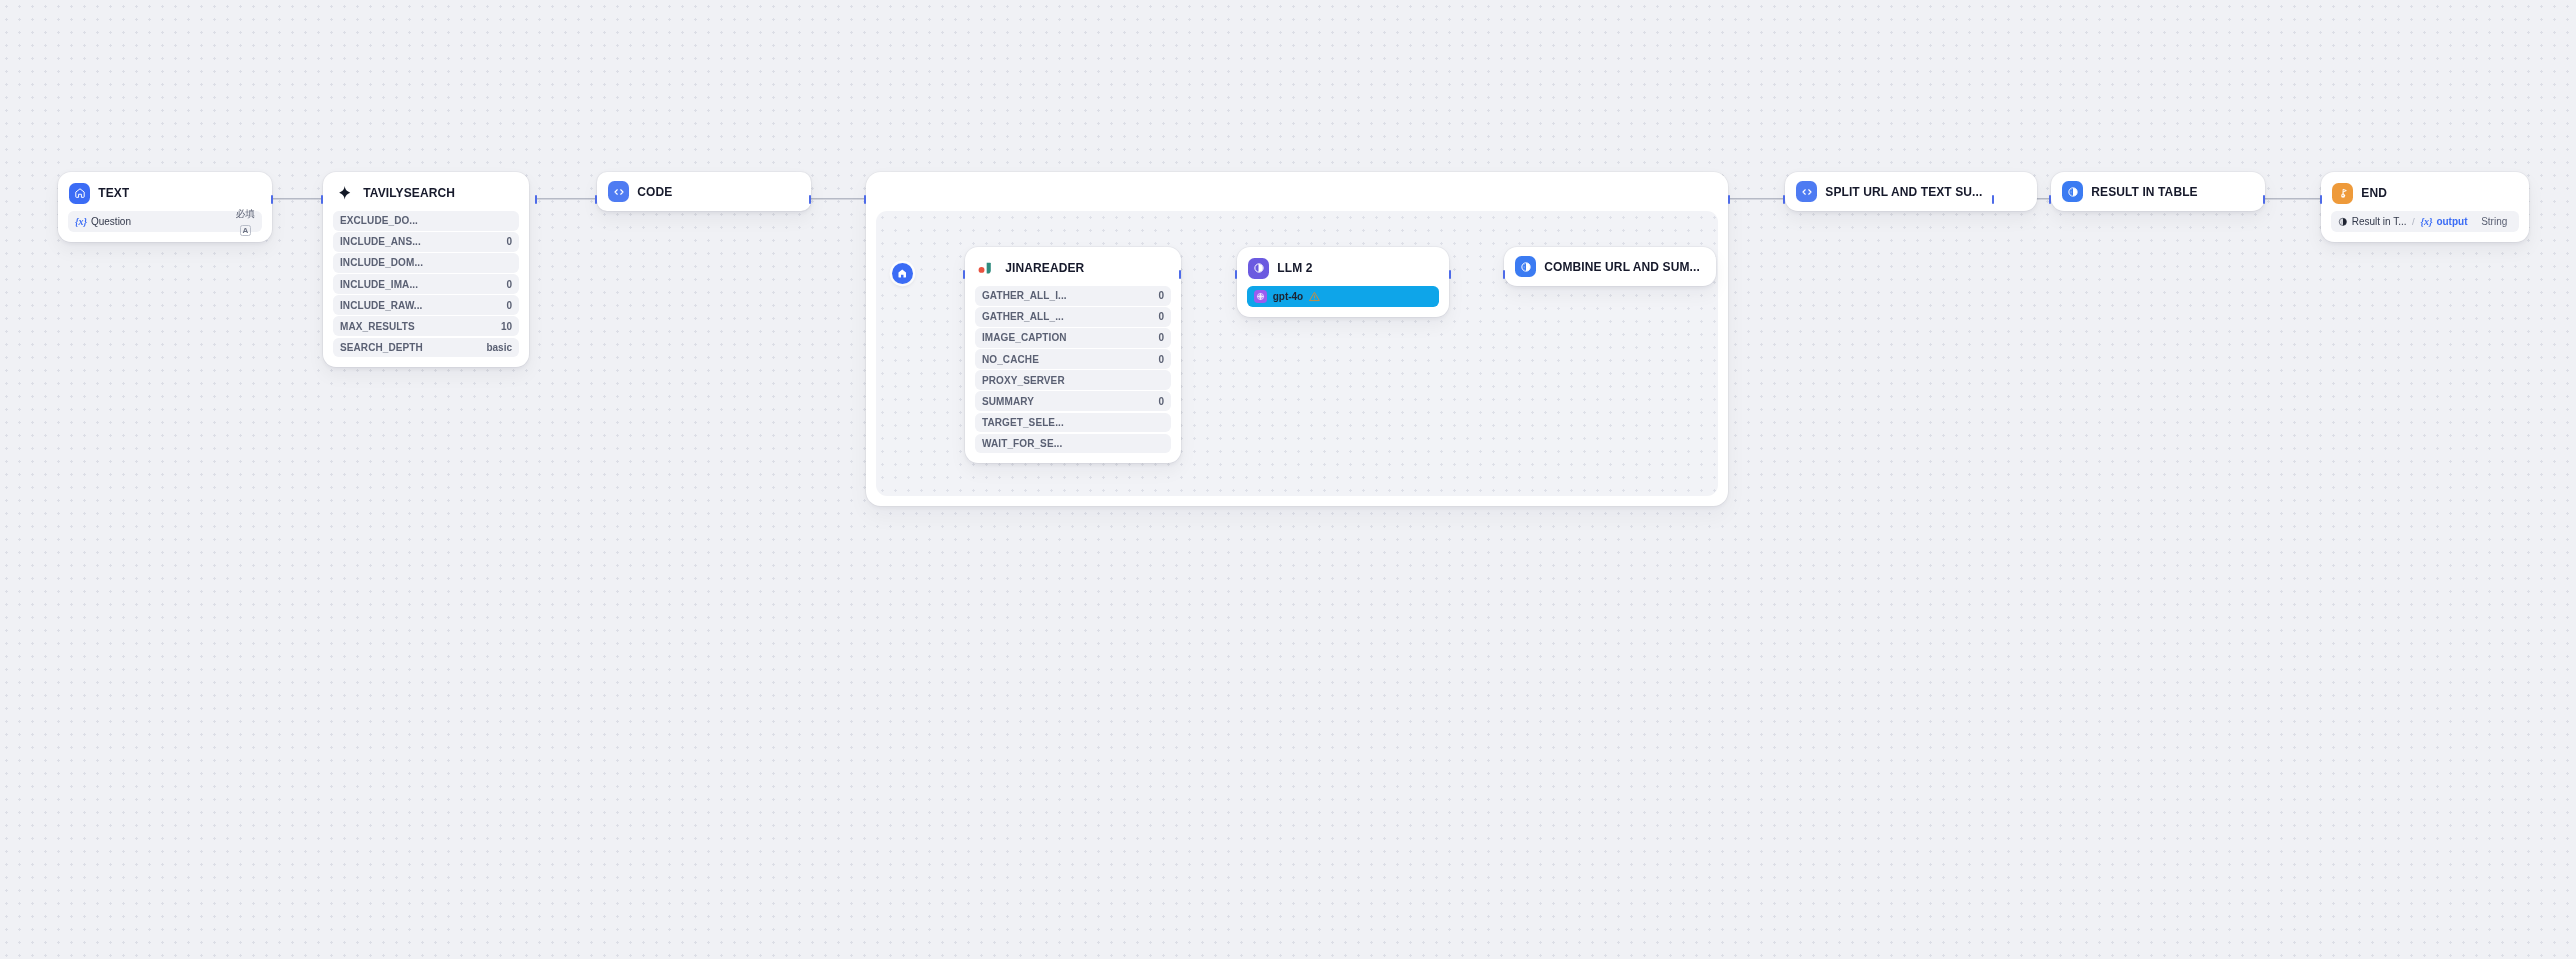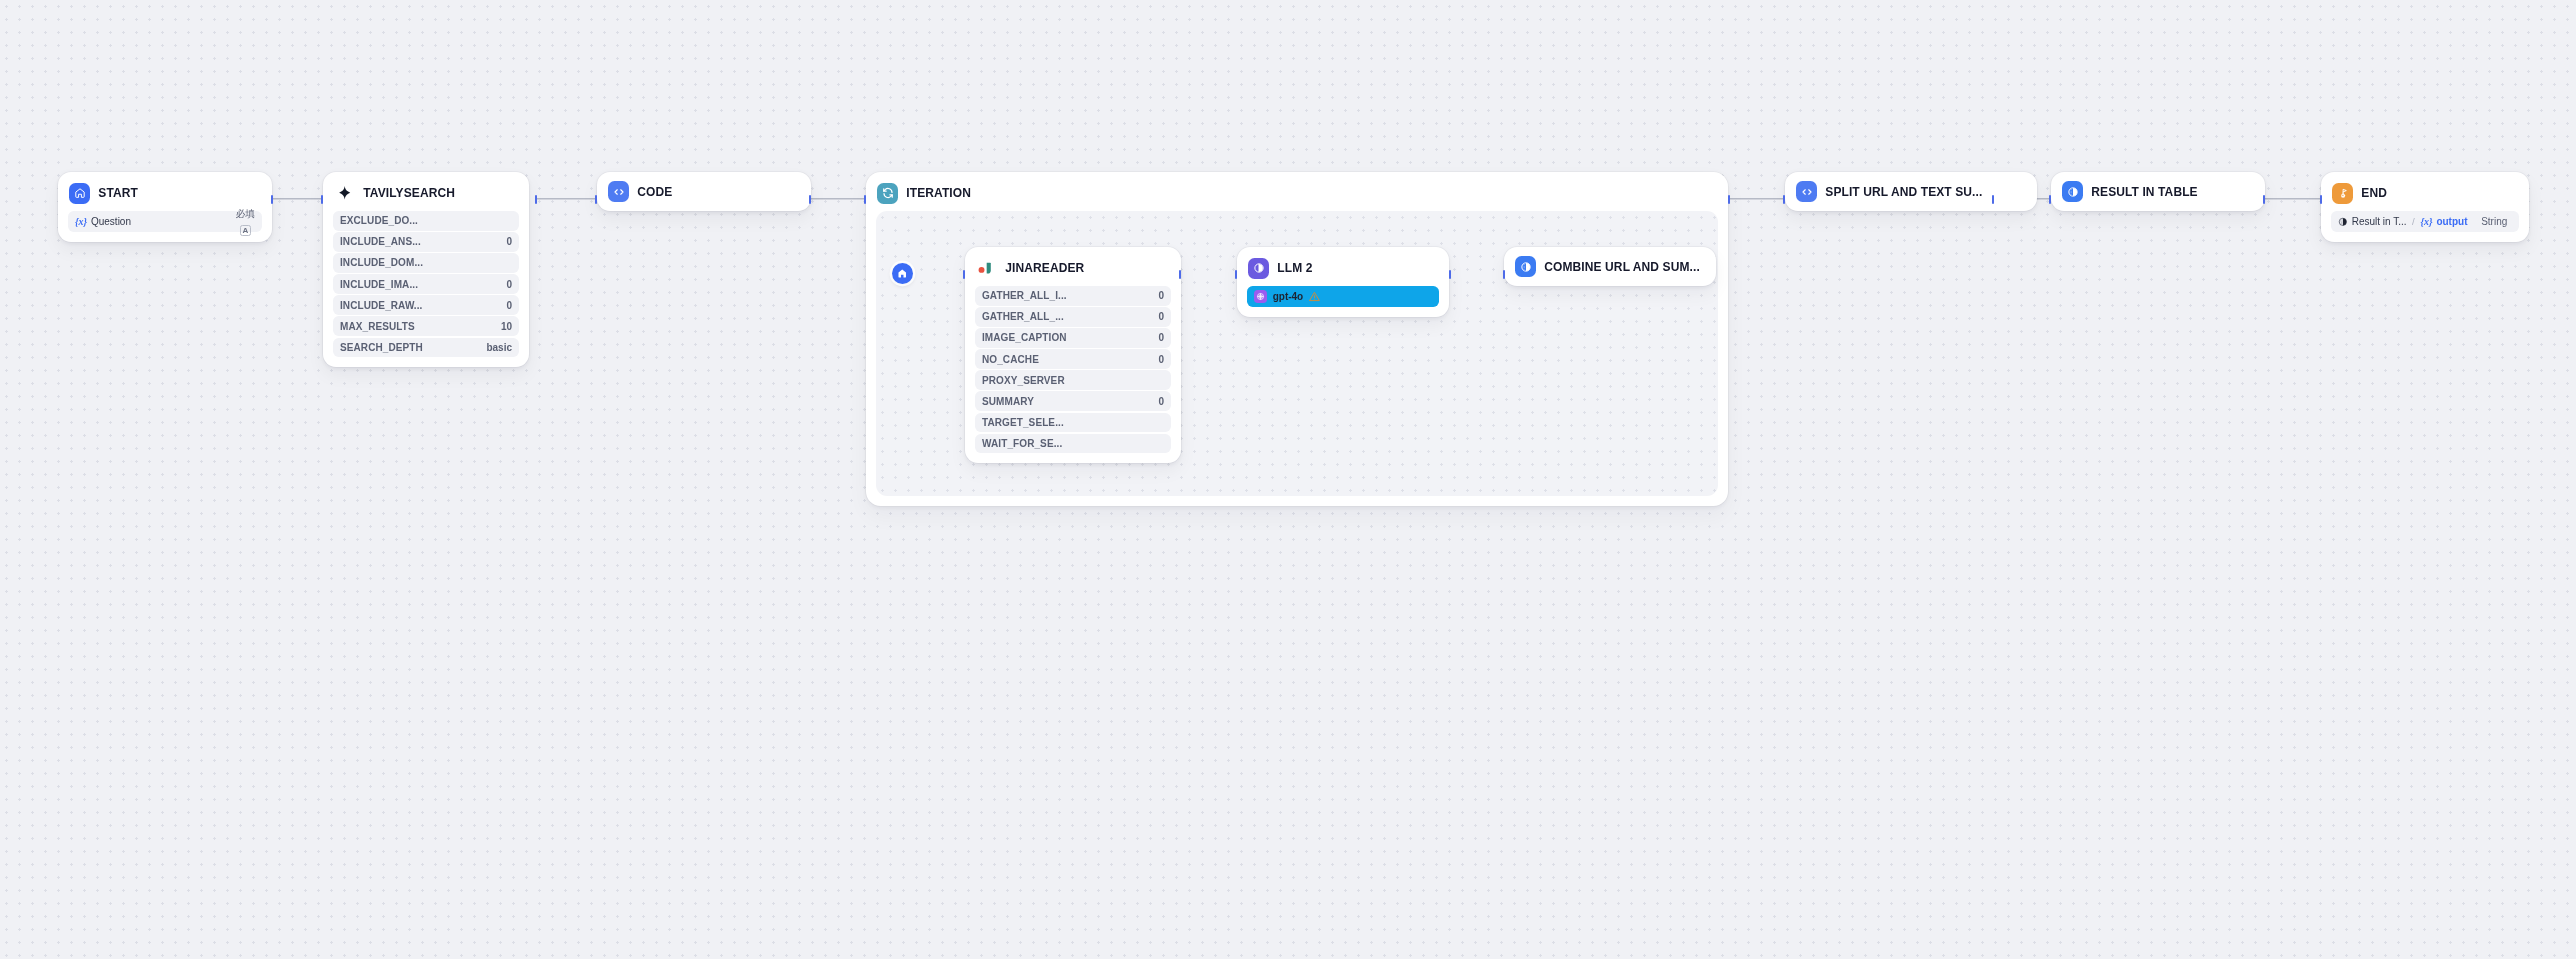--- a/index.html
+++ b/index.html
@@ -271,49 +271,38 @@
   <div class="handle" style="left:2320px; top:195px;"></div>
 
   <div class="handle" style="left:963px; top:270px; z-index:9;"></div>
   <div class="handle" style="left:1179px; top:270px; z-index:9;"></div>
   <div class="handle" style="left:1235px; top:270px; z-index:9;"></div>
   <div class="handle" style="left:1449px; top:270px; z-index:9;"></div>
   <div class="handle" style="left:1503px; top:270px; z-index:9;"></div>
 
   <div class="iteration-box" style="left:866px; top:172px; width:862px; height:334px;">
     <div class="iteration-inner"></div>
-    <div class="node-head" style="position:relative; z-index:4;">
-      <span class="node-icon" style="background:#4CA3BE;">
-        <svg width="12" height="12" viewBox="0 0 24 24" fill="none" stroke="#fff" stroke-width="2.4" stroke-linecap="round" stroke-linejoin="round">
-          <path d="M20 11a8 8 0 0 0-13.7-5.6L3.5 8"></path>
-          <polyline points="3.5,3.6 3.5,8.4 8.3,8.4"></polyline>
-          <path d="M4 13a8 8 0 0 0 13.7 5.6l2.8-2.6"></path>
-          <polyline points="20.5,20.4 20.5,15.6 15.7,15.6"></polyline>
-        </svg>
-      </span>
-      <span class="node-title">ITERATION</span>
-    </div>
   </div>
 
   <div class="iter-start" style="left:892px; top:263px;">
     <span>
       <svg width="10.5" height="10.5" viewBox="0 0 24 24" fill="#fff">
         <path d="M12 3.2 3.4 10.1v10.4c0 .6.5 1 1 1h4.8v-6.2h5.6v6.2h4.8c.6 0 1-.4 1-1V10.1z"></path>
       </svg>
     </span>
   </div>
 
   <div class="node" style="left:58px; top:172px; width:214px;">
     <div class="node-head">
       <span class="node-icon" style="background:#3B6CF5;">
         <svg width="12" height="12" viewBox="0 0 24 24" fill="none" stroke="#fff" stroke-width="2" stroke-linejoin="round">
           <path d="M3.6 10.2 12 3.6l8.4 6.6v9.2a1.2 1.2 0 0 1-1.2 1.2h-4.4v-6.1H9.2v6.1H4.8a1.2 1.2 0 0 1-1.2-1.2z"></path>
         </svg>
       </span>
-      <span class="node-title">START</span>
+      <span class="node-title">TEXT</span>
     </div>
     <div class="params">
       <div class="var-row">
         <span class="var-x">{x}</span>
         <span class="var-name">Question</span>
         <span class="var-right">
           <span class="var-req">必填</span>
           <span class="var-type-box">A</span>
         </span>
       </div>
@@ -354,21 +343,21 @@
         <span class="param-key">MAX_RESULTS</span>
         <span class="param-val">10</span>
       </div>
       <div class="param-row">
         <span class="param-key">SEARCH_DEPTH</span>
         <span class="param-val">basic</span>
       </div>
     </div>
   </div>
 
-  <div class="node compact" style="left:597px; top:172px; width:214px;">
+  <div class="node compact" style="left:597px; top:172px; width:214px;border-radius:10px;">
     <div class="node-head">
       <span class="node-icon" style="background:#4E7BF2;">
         <svg width="12" height="12" viewBox="0 0 24 24" fill="none" stroke="#fff" stroke-width="2.3" stroke-linecap="round" stroke-linejoin="round">
           <polyline points="8.5,7.5 4,12 8.5,16.5"></polyline>
           <polyline points="15.5,7.5 20,12 15.5,16.5"></polyline>
         </svg>
       </span>
       <span class="node-title">CODE</span>
     </div>
   </div>

